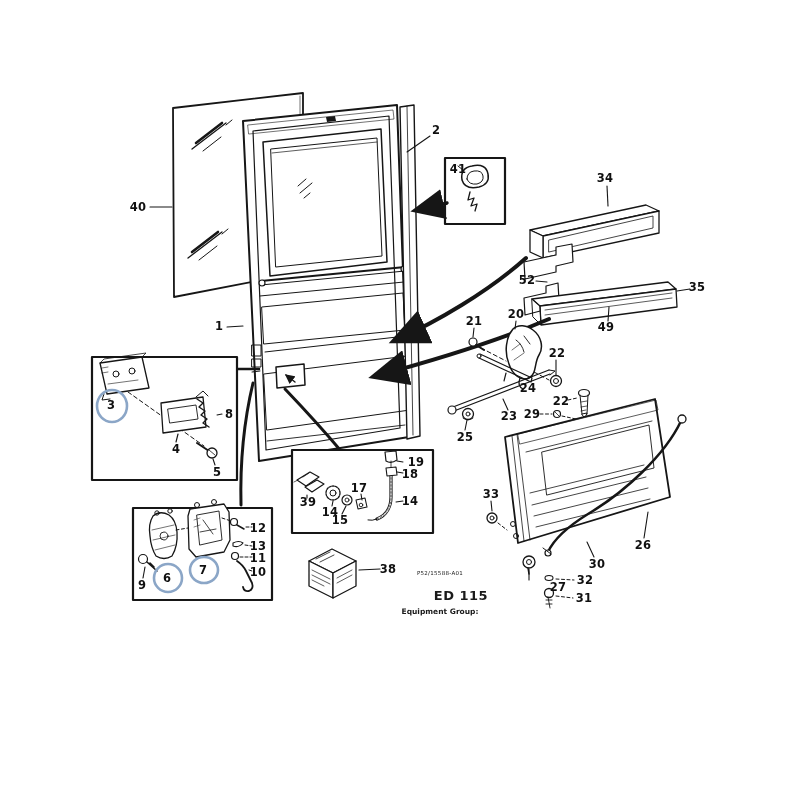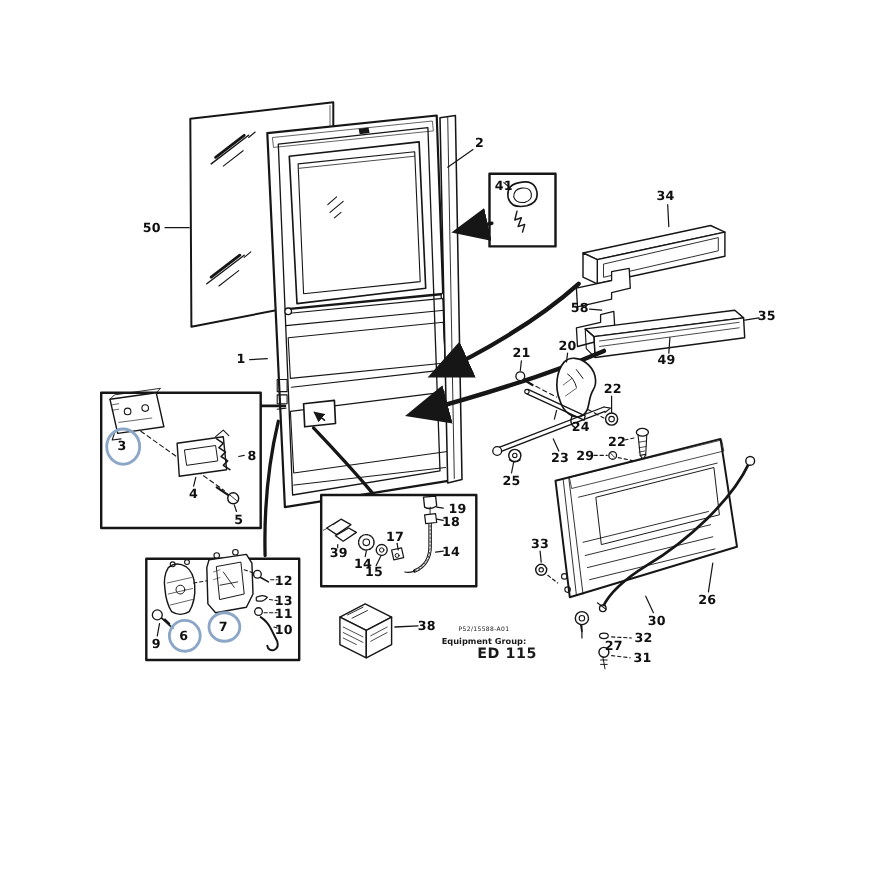--- a/index.html
+++ b/index.html
@@ -6,21 +6,21 @@
   #canvas{position:relative;width:800px;height:800px;background:#fff;overflow:hidden;
           font-family:"DejaVu Sans","Liberation Sans",sans-serif;}
   #art{position:absolute;left:0;top:0;}
   .ink{stroke:#161616;fill:none;stroke-linecap:round;stroke-linejoin:round;}
   .wf{fill:#ffffff;}
   .bk{fill:#161616;stroke:none;}
   .lbl{position:absolute;transform:translate(-50%,-50%);font-weight:700;font-size:11.5px;
        color:#101010;white-space:nowrap;letter-spacing:.2px;}
   .foot{position:absolute;transform:translate(-50%,-50%);color:#1a1a1a;white-space:nowrap;}
   .foot.ref{font-size:5.5px;filter:blur(.5px);letter-spacing:.3px;}
-  .foot.grp{font-size:7.5px;font-weight:700;filter:blur(.35px);}
+  .foot.grp{font-size:7.5px;font-weight:700;filter:blur(.35px);margin-top:28px;}
   .foot.code{font-size:13px;font-weight:700;letter-spacing:.5px;padding-left:40px;}
 </style>
 </head>
 <body>
 
 <div id="canvas">
 
 <svg id="art" width="800" height="800" viewBox="0 0 800 800">
   <defs>
     <pattern id="h4" width="4.2" height="4.2" patternUnits="userSpaceOnUse" patternTransform="rotate(45)">
@@ -284,26 +284,26 @@
     <path class="ink" d="M307,498 L307,495"></path>
   </g>
 
   <g>
     <ellipse cx="112" cy="406" rx="15" ry="16" fill="none" stroke-width="2.6" stroke="#8ba6c7"></ellipse>
     <ellipse cx="168" cy="578" rx="14" ry="14" fill="none" stroke-width="2.6" stroke="#8ba6c7"></ellipse>
     <ellipse cx="204" cy="570" rx="14" ry="13" fill="none" stroke-width="2.6" stroke="#8ba6c7"></ellipse>
   </g>
 </svg>
 
-  <div class="lbl" style="left:138px;top:207px">50</div>
+  <div class="lbl" style="left:138px;top:207px">40</div>
   <div class="lbl" style="left:219px;top:326px">1</div>
   <div class="lbl" style="left:436px;top:130px">2</div>
   <div class="lbl" style="left:458px;top:169px">41</div>
   <div class="lbl" style="left:605px;top:178px">34</div>
-  <div class="lbl" style="left:527px;top:280px">58</div>
+  <div class="lbl" style="left:527px;top:280px">52</div>
   <div class="lbl" style="left:697px;top:287px">35</div>
   <div class="lbl" style="left:606px;top:327px">49</div>
   <div class="lbl" style="left:474px;top:321px">21</div>
   <div class="lbl" style="left:516px;top:314px">20</div>
   <div class="lbl" style="left:557px;top:353px">22</div>
   <div class="lbl" style="left:528px;top:388px">24</div>
   <div class="lbl" style="left:509px;top:416px">23</div>
   <div class="lbl" style="left:532px;top:414px">29</div>
   <div class="lbl" style="left:561px;top:401px">22</div>
   <div class="lbl" style="left:465px;top:437px">25</div>

